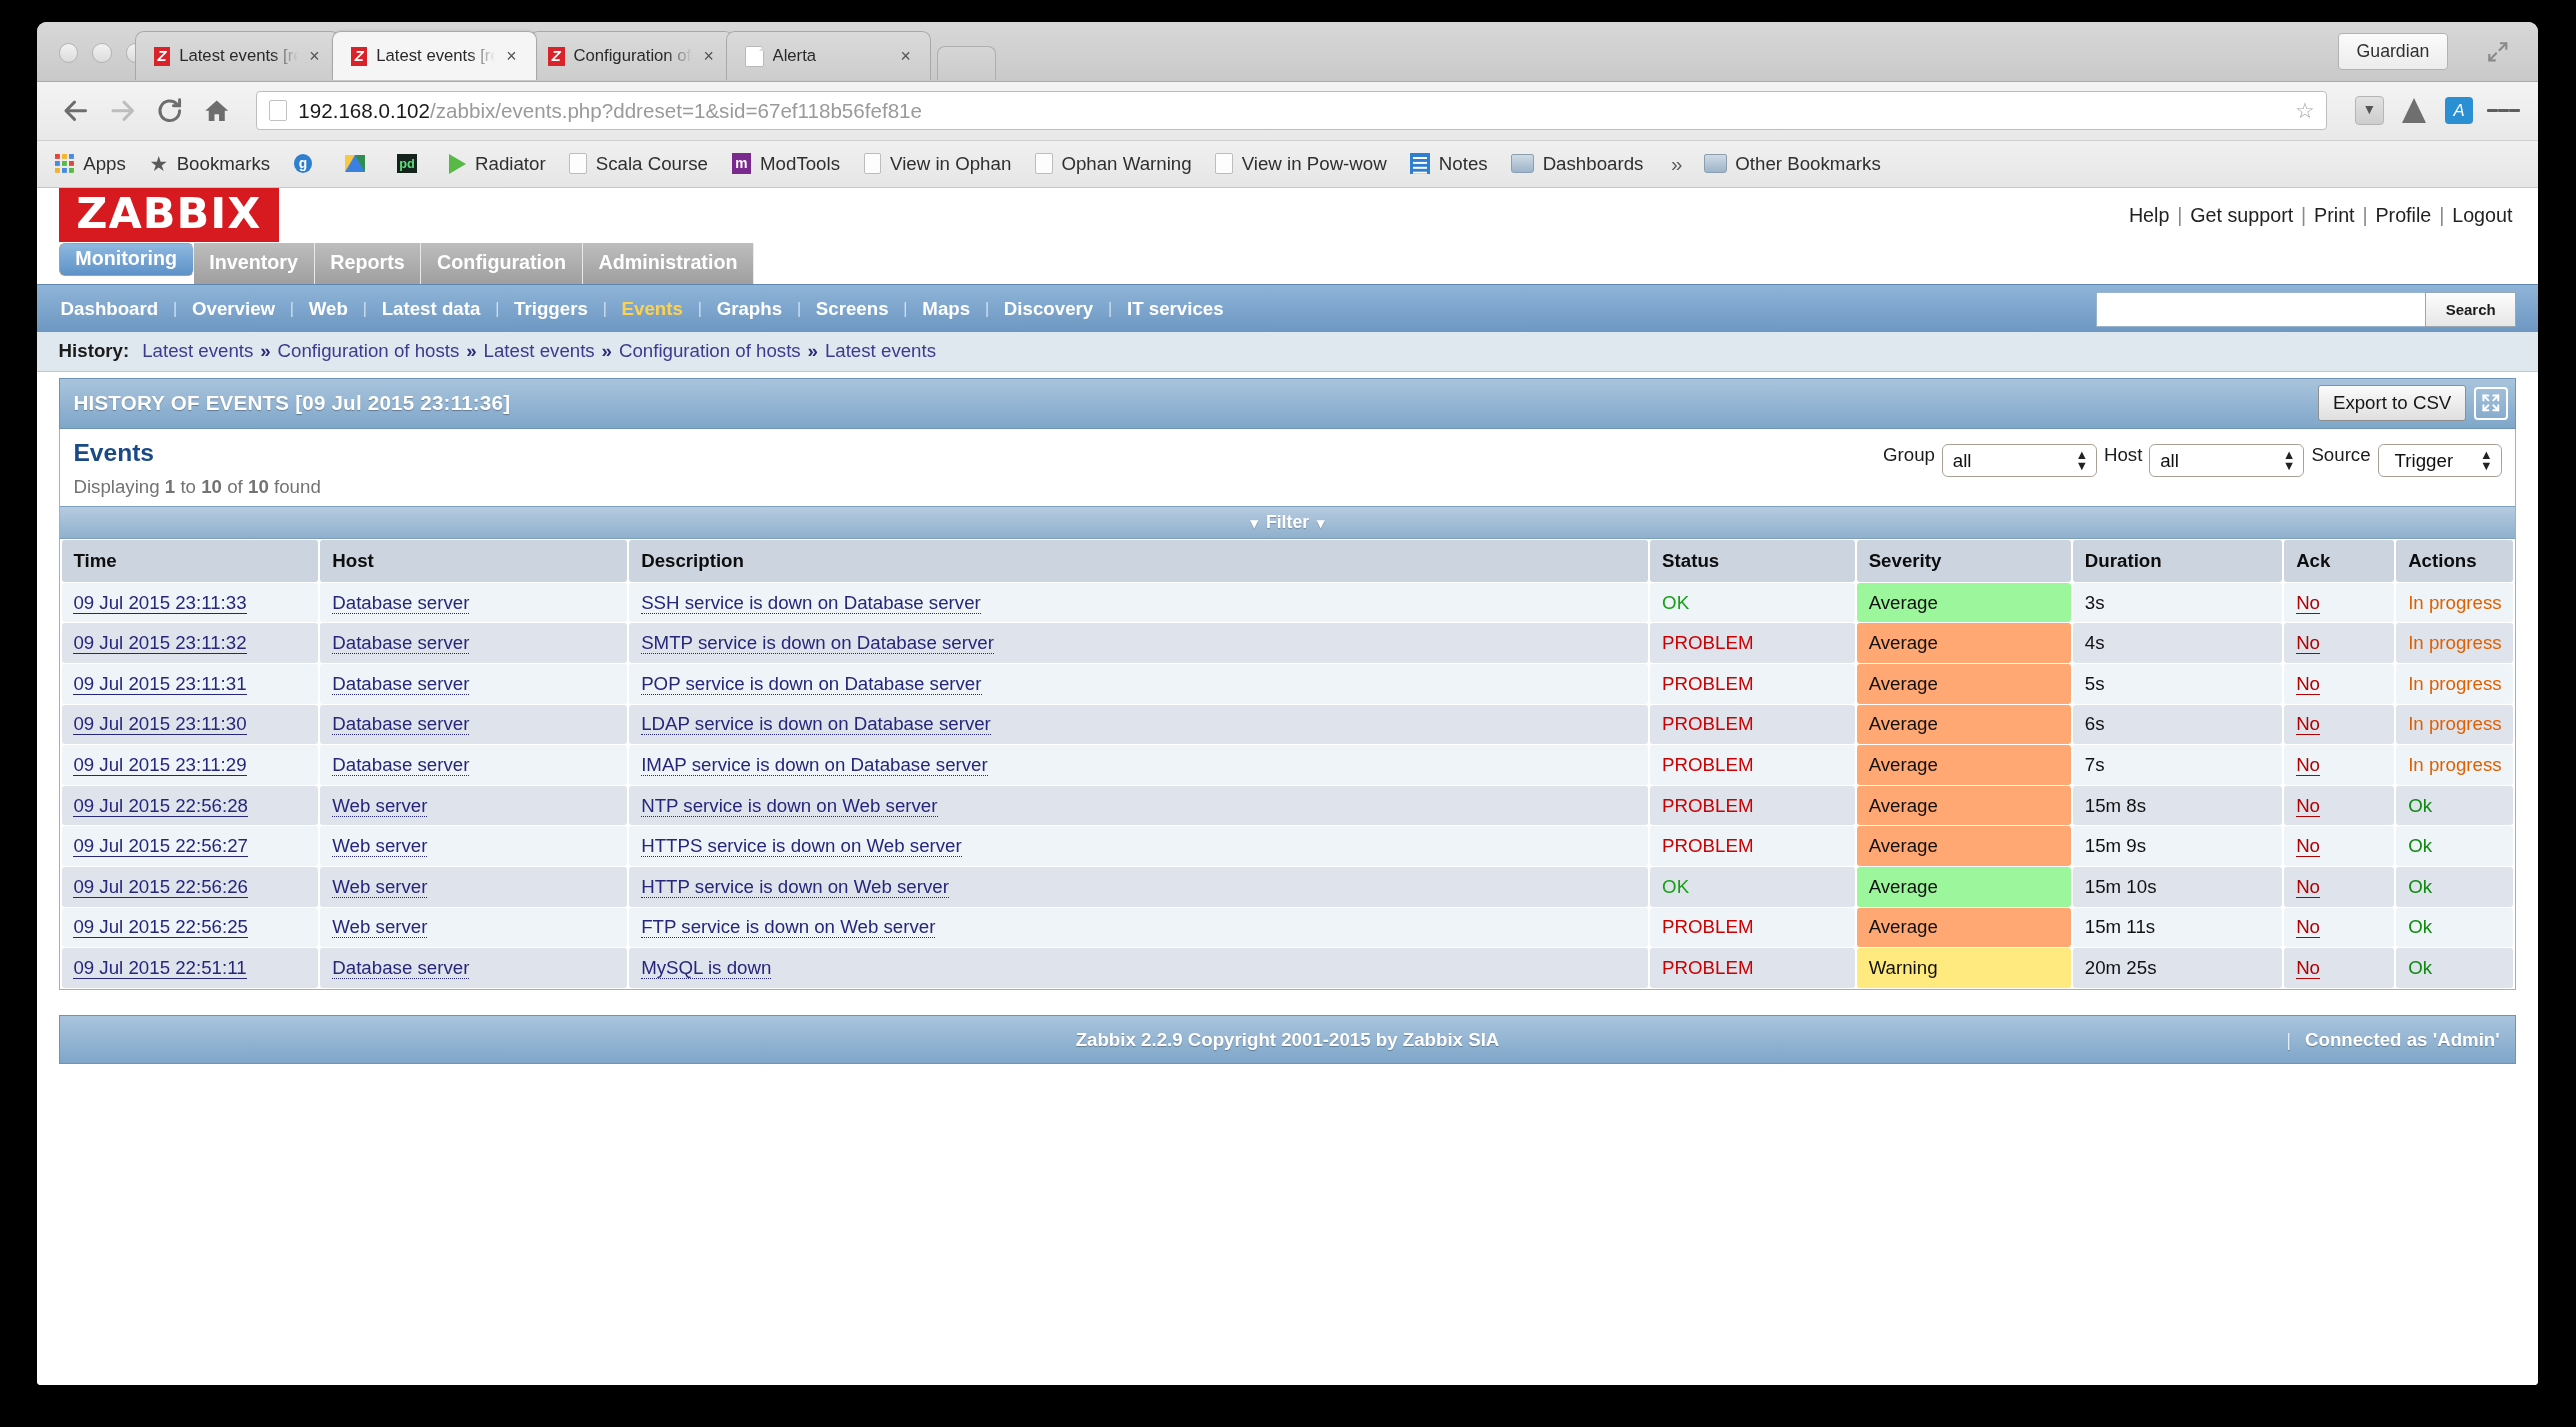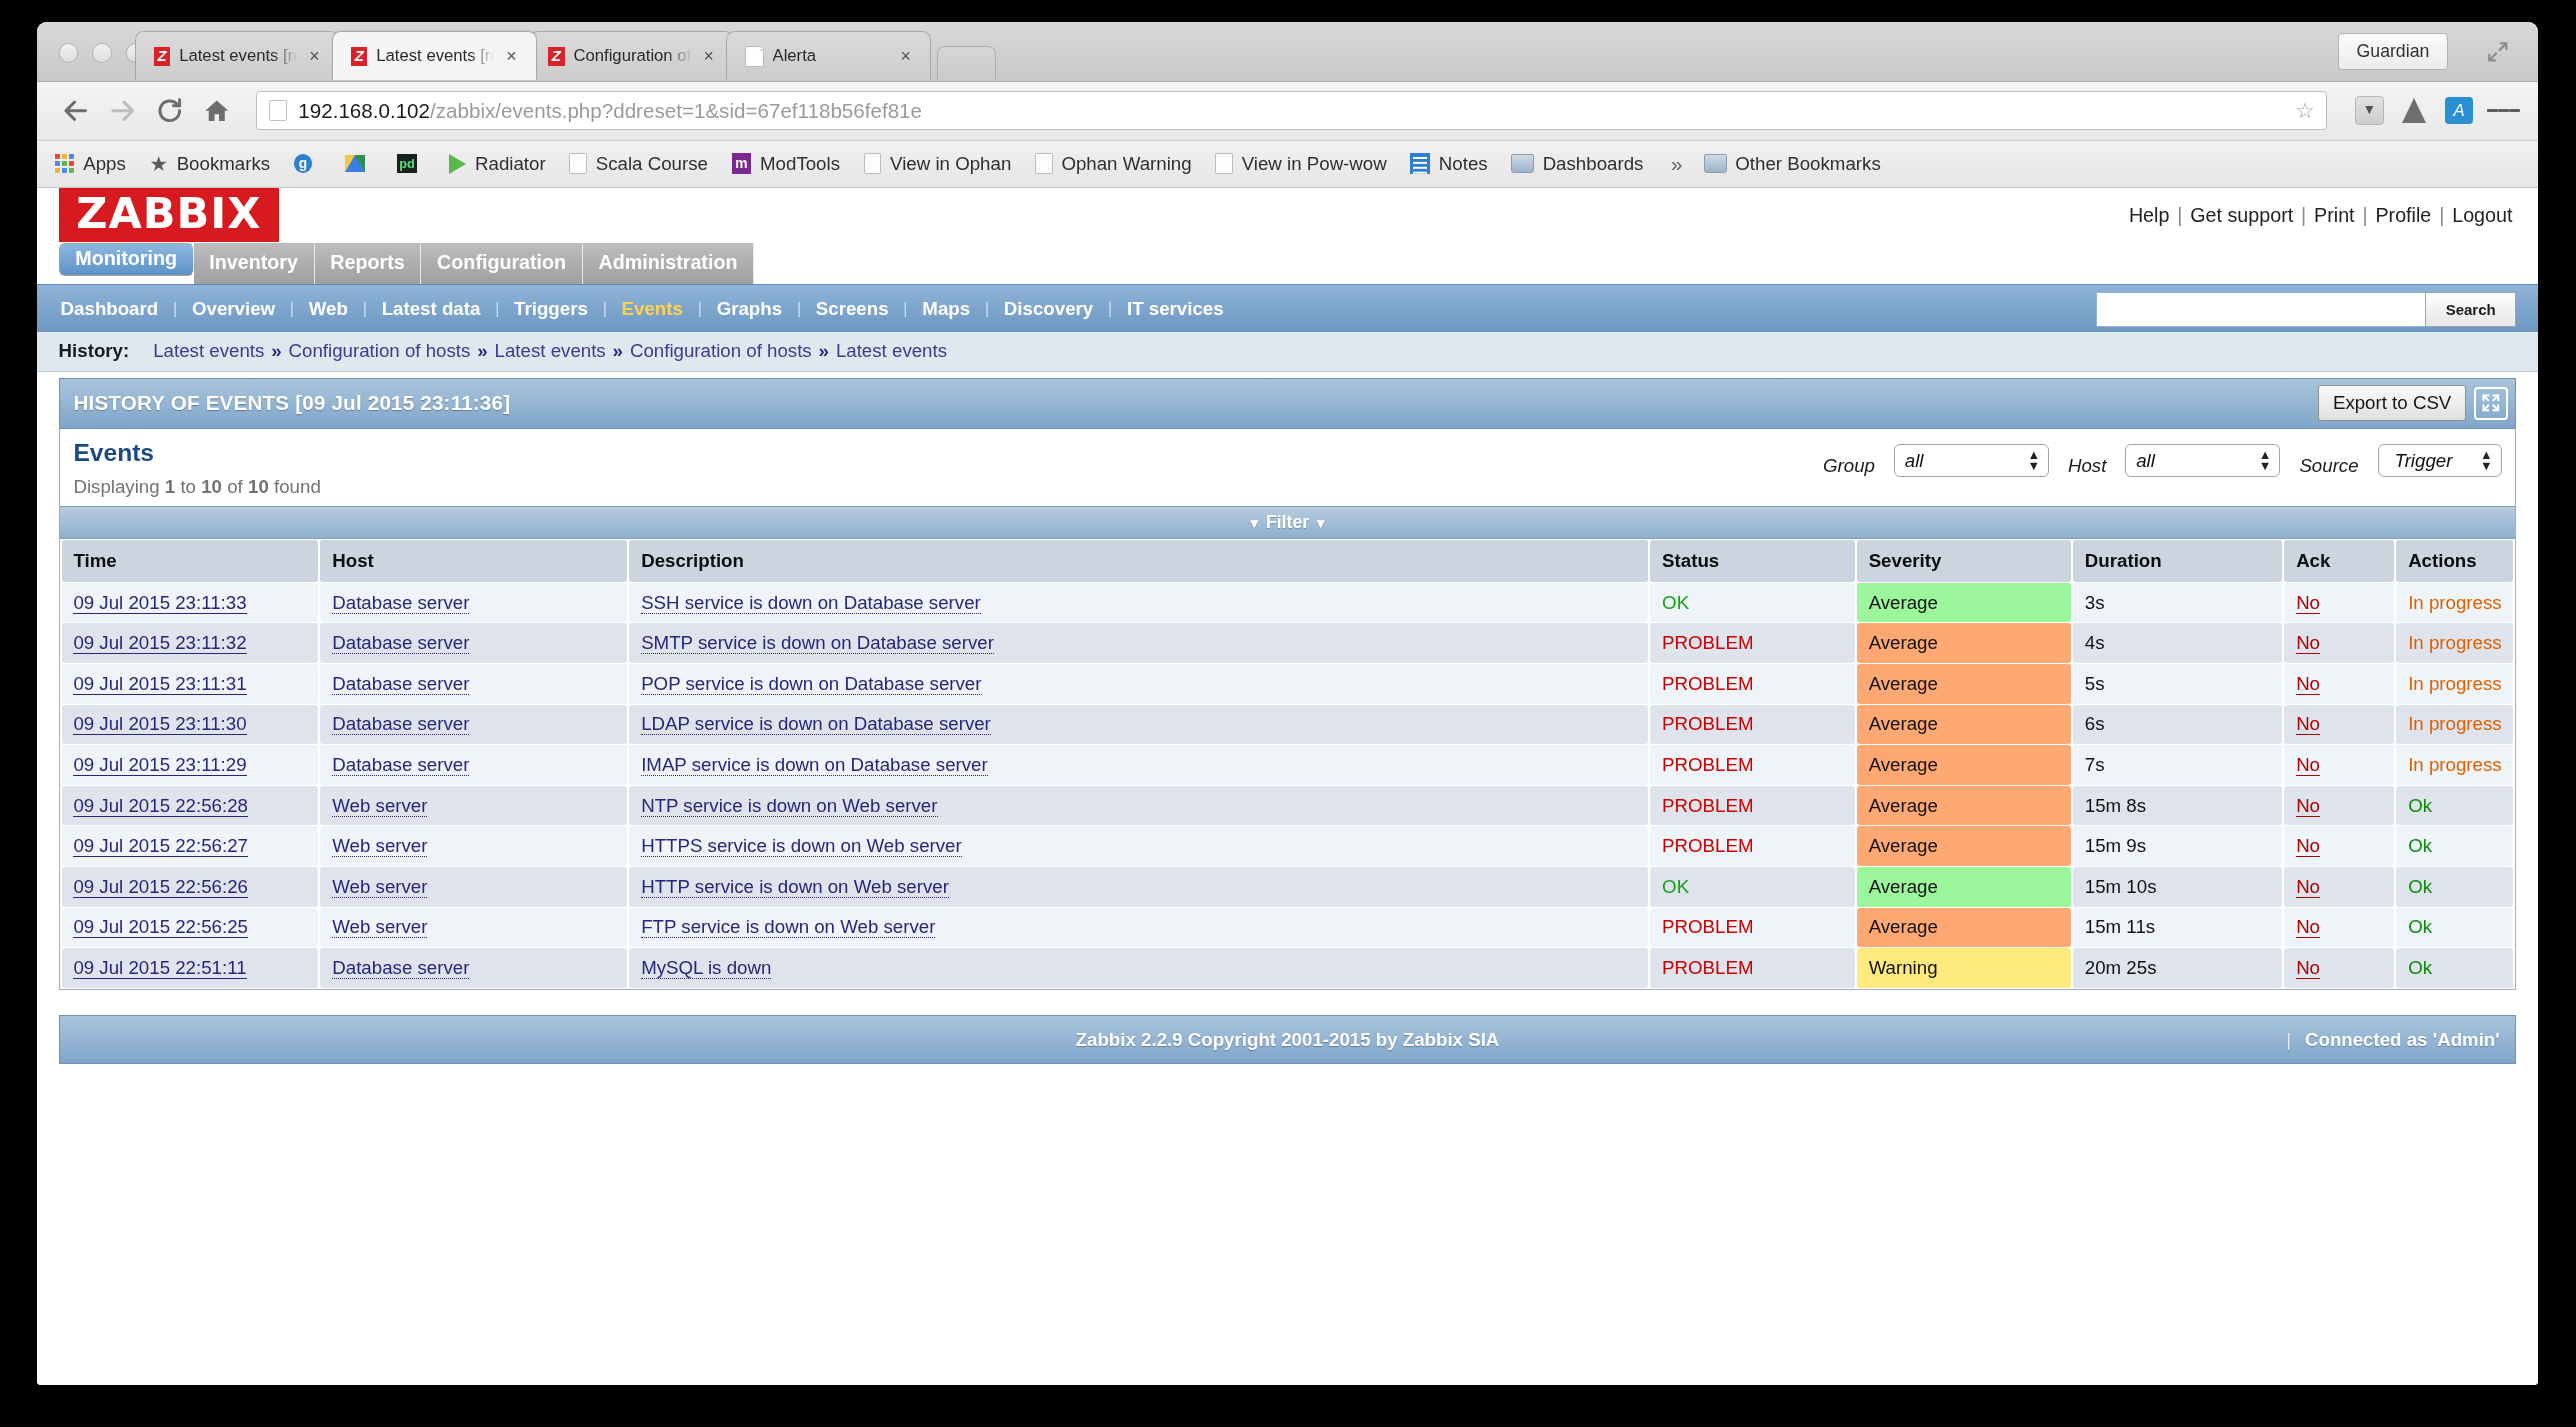--- a/index.html
+++ b/index.html
@@ -348,21 +348,21 @@
     display: flex; align-items: center;
   }
 
   .zbx-history {
     background: #dfe7ef;
     border-bottom: 1px solid #b9c9d8;
     padding: 7.9px 21.6px 8.8px 21.6px;
     font-size: 18.7px;
     color: #3b3b8f;
   }
-  .zbx-history .hlabel { color: #1b1b1b; font-weight: bold; margin-right: 24px; }
+  .zbx-history .hlabel { color: #1b1b1b; font-weight: bold; margin-right: 13px; }
   .zbx-history a { color: #3b3b8f; text-decoration: none; }
   .zbx-history .arrow { color: #2b2b7a; margin: 0 6.9px; font-weight: bold; }
 
   .zbx-title {
     margin: 5.9px 21.6px 0 21.6px;
     height: 49px;
     background: linear-gradient(#a9c4dd, #7fa6c9);
     border: 1px solid #6e94b5;
     display: flex; align-items: center;
     justify-content: space-between;
@@ -403,21 +403,21 @@
     display: flex; align-items: flex-start;
     justify-content: space-between;
     padding: 9.8px 13.8px 7.9px 13.8px;
   }
   .zbx-h2 {
     font-size: 24.6px; font-weight: bold; color: #1a4a85;
     margin: 0 0 9.8px 0;
   }
   .displaying { font-size: 18.7px; color: #737373; }
   .displaying b { font-weight: bold; }
-  .filters { display: flex; align-items: flex-end; gap: 19px; padding-top: 5.9px; font-style: italic; }
+  .filters { display: flex; align-items: flex-start; gap: 7px; padding-top: 5.9px; }
   .filters label { font-size: 18.7px; color: #1b1b1b; }
   .sel {
     height: 33px;
     border: 1px solid #a8a095;
     border-radius: 5.9px;
     background: #fff;
     display: flex; align-items: center;
     padding: 0 7.9px 0 9.8px;
     font-size: 18.7px; color: #101010;
     box-sizing: border-box;

